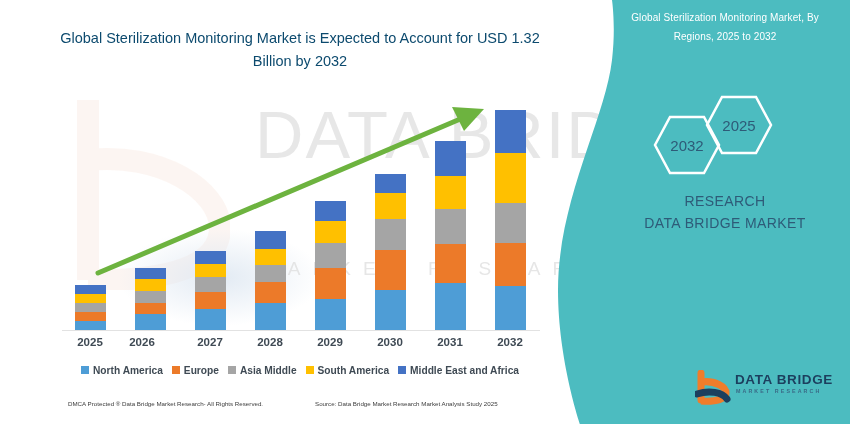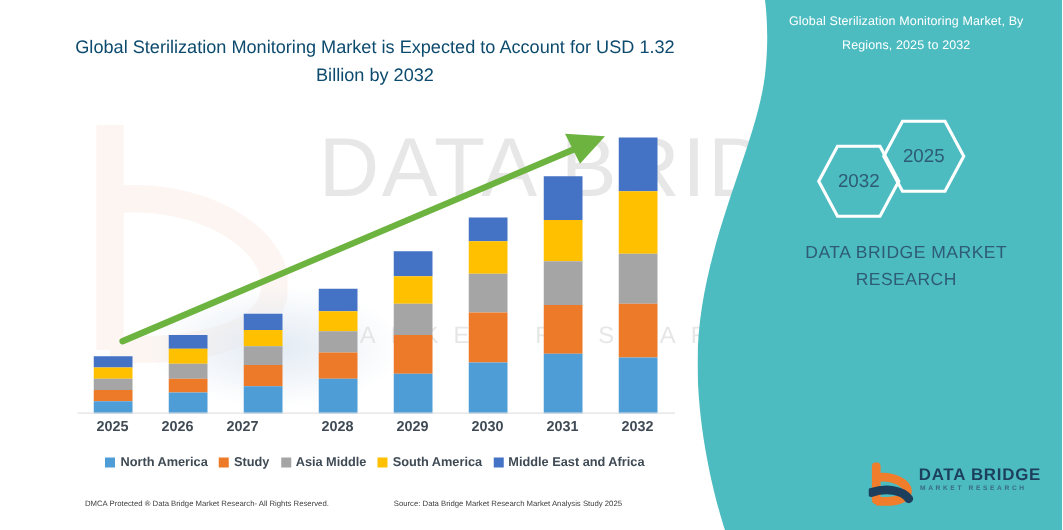--- a/index.html
+++ b/index.html
@@ -163,36 +163,36 @@
   <div class="arrow">
     <svg width="480" height="240" viewBox="0 0 480 240">
       <line x1="38" y1="178" x2="405" y2="22" stroke="#6db33f" stroke-width="5" stroke-linecap="round"></line>
       <polygon points="424,14 392,12 404,36" fill="#6db33f"></polygon>
     </svg>
   </div>
 
   <div class="xlabels" id="xlabels">
       <div class="xlab" style="left: 4px;">2025</div>
       <div class="xlab" style="left: 56px;">2026</div>
-      <div class="xlab" style="left: 108px;">2027</div>
+      <div class="xlab" style="left: 124px;">2027</div>
       <div class="xlab" style="left: 184px;">2028</div>
       <div class="xlab" style="left: 244px;">2029</div>
       <div class="xlab" style="left: 304px;">2030</div>
       <div class="xlab" style="left: 364px;">2031</div>
       <div class="xlab" style="left: 424px;">2032</div>
     </div>
 
   <div class="legend" id="legend">
       <div class="leg-item">
         <span class="leg-sw" style="background: rgb(78, 157, 214);"></span>
         <span class="leg-tx">North America</span>
       </div>
       <div class="leg-item">
         <span class="leg-sw" style="background: rgb(236, 122, 41);"></span>
-        <span class="leg-tx">Study</span>
+        <span class="leg-tx">Europe</span>
       </div>
       <div class="leg-item">
         <span class="leg-sw" style="background: rgb(165, 165, 165);"></span>
         <span class="leg-tx">Asia Middle</span>
       </div>
       <div class="leg-item">
         <span class="leg-sw" style="background: rgb(255, 192, 0);"></span>
         <span class="leg-tx">South America</span>
       </div>
       <div class="leg-item">
@@ -218,22 +218,22 @@
     </div>
     <div class="hex hex-2025">
       <svg width="68" height="60" viewBox="0 0 68 60">
         <polygon points="17,2 51,2 66,30 51,58 17,58 2,30" fill="none" stroke="#ffffff" stroke-width="2.5"></polygon>
       </svg>
       <span class="hex-label">2025</span>
     </div>
   </div>
 
   <div class="brand-lines">
+    <div>RESEARCH</div>
     <div>DATA BRIDGE MARKET</div>
-    <div>RESEARCH</div>
   </div>
 
   <div class="logo">
     <svg width="38" height="36" viewBox="0 0 38 36">
       <path d="M6 3 L6 30" stroke="#ef7d2b" stroke-width="7" fill="none" stroke-linecap="round"></path>
       <path d="M6 12 C 20 10, 31 17, 31 23 C 31 29, 22 32, 6 31" stroke="#ef7d2b" stroke-width="7" fill="none"></path>
       <path d="M2 24 C 14 20, 27 22, 32 29" stroke="#1c3f5e" stroke-width="7" fill="none" stroke-linecap="round"></path>
     </svg>
     <div class="logo-text">DATA BRIDGE</div>
     <div class="logo-sub">MARKET  RESEARCH</div>

